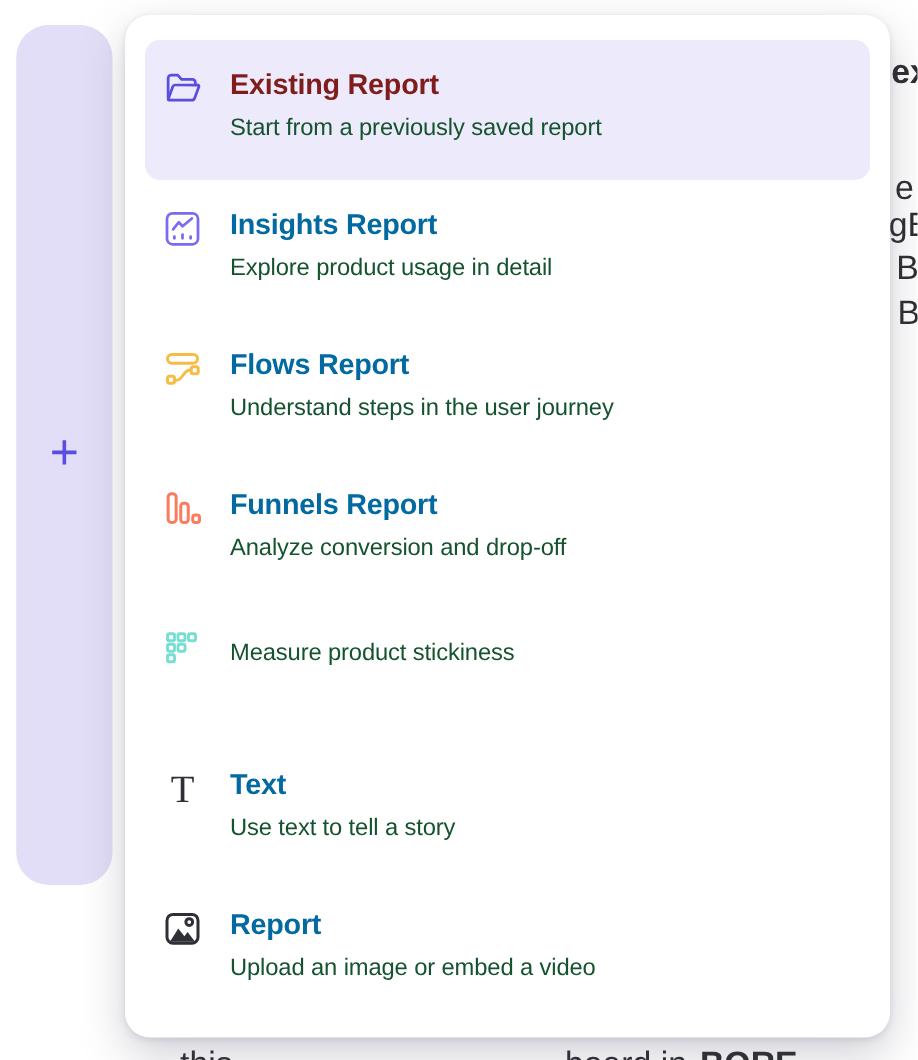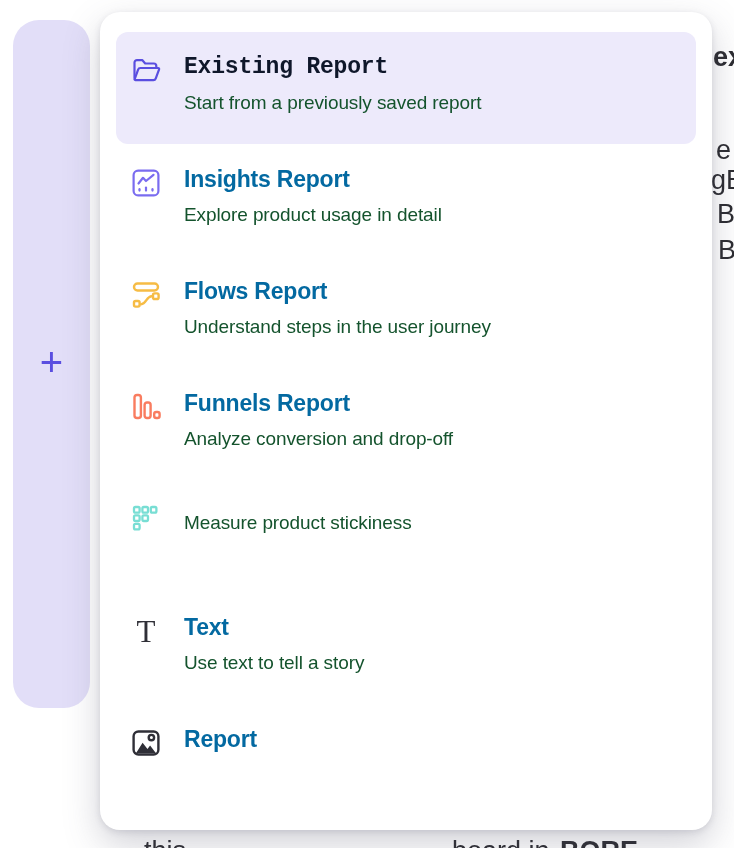--- a/index.html
+++ b/index.html
@@ -39,21 +39,21 @@
   }
   .menu-row.selected{background:#edeafb;}
   .row-icon{
     width:32px;height:32px;flex:0 0 32px;margin-right:22px;margin-top:1px;
   }
   .row-icon svg{width:32px;height:32px;display:block;}
   .row-texts{display:flex;flex-direction:column;}
   .row-title{
     font-size:23px;font-weight:600;color:#0369a1;line-height:1.2;letter-spacing:-.2px;
   }
-  .menu-row.selected .row-title{color:#0f172a;font-family:Liberation Mono, monospace;}
+  .menu-row.selected .row-title{color:#7f1d1d;}
   .row-subtitle{
     font-size:19px;font-weight:400;color:#14532d;margin-top:10px;letter-spacing:-.1px;
   }
 </style>
 </head>
 <body>
 
 <span class="bg-frag bold" style="left:713px;top:42px;">ex</span>
 <span class="bg-frag" style="left:716px;top:135px;">e</span>
 <span class="bg-frag" style="left:711px;top:165px;">gB</span>
@@ -158,16 +158,17 @@
   <div class="menu-row">
     <span class="row-icon">
       <svg viewBox="0 0 32 32" fill="none" stroke="#2f2f37" stroke-width="2.4" stroke-linejoin="round">
         <rect x="3.6" y="4.5" width="24.8" height="23" rx="4.8"></rect>
         <circle cx="21.4" cy="10.6" r="2.7"></circle>
         <path d="M6 26.3 L12.6 15.8 L17.5 21.9 L20.1 18.5 L26 26.3 Z" fill="#2f2f37" stroke="none"></path>
       </svg>
     </span>
     <div class="row-texts">
       <div class="row-title">Report</div>
+      <div class="row-subtitle">Upload an image or embed a video</div>
     </div>
   </div>
 
 </div>
 
 </body></html>

